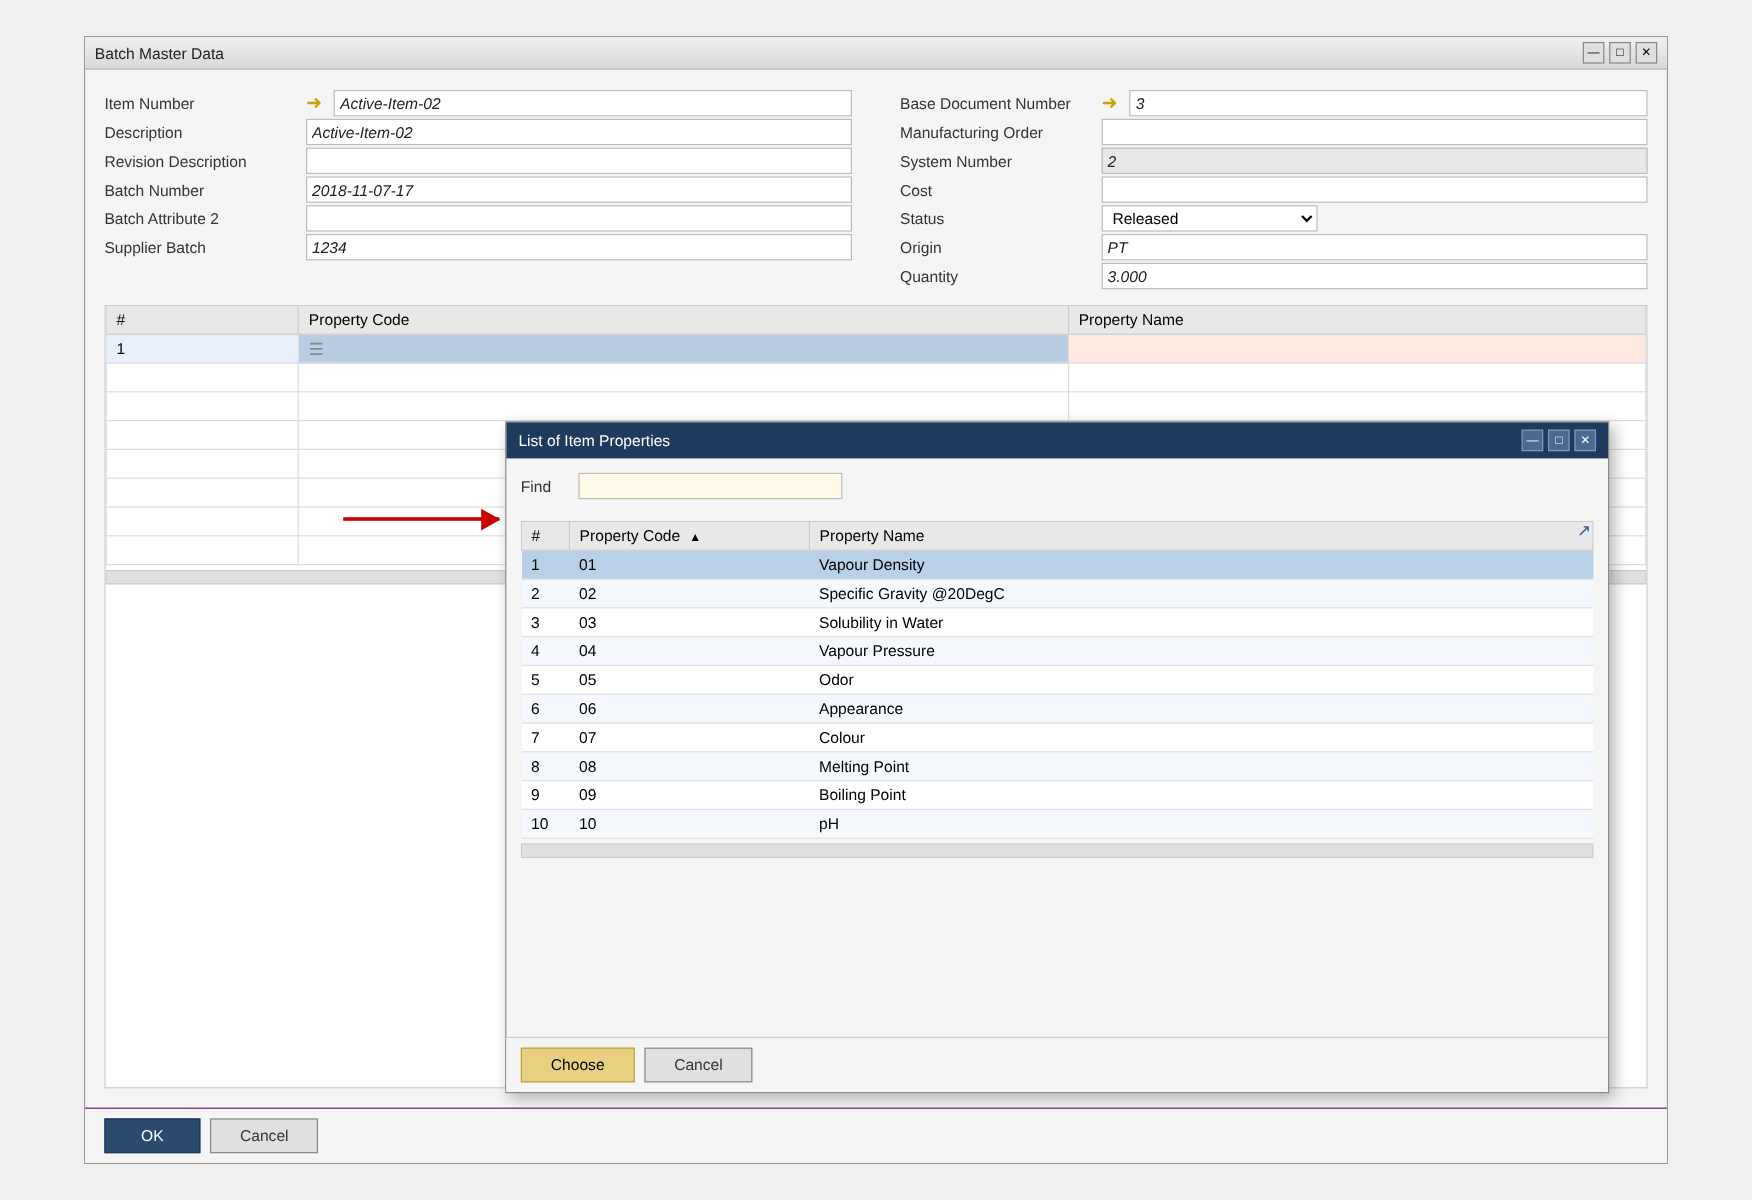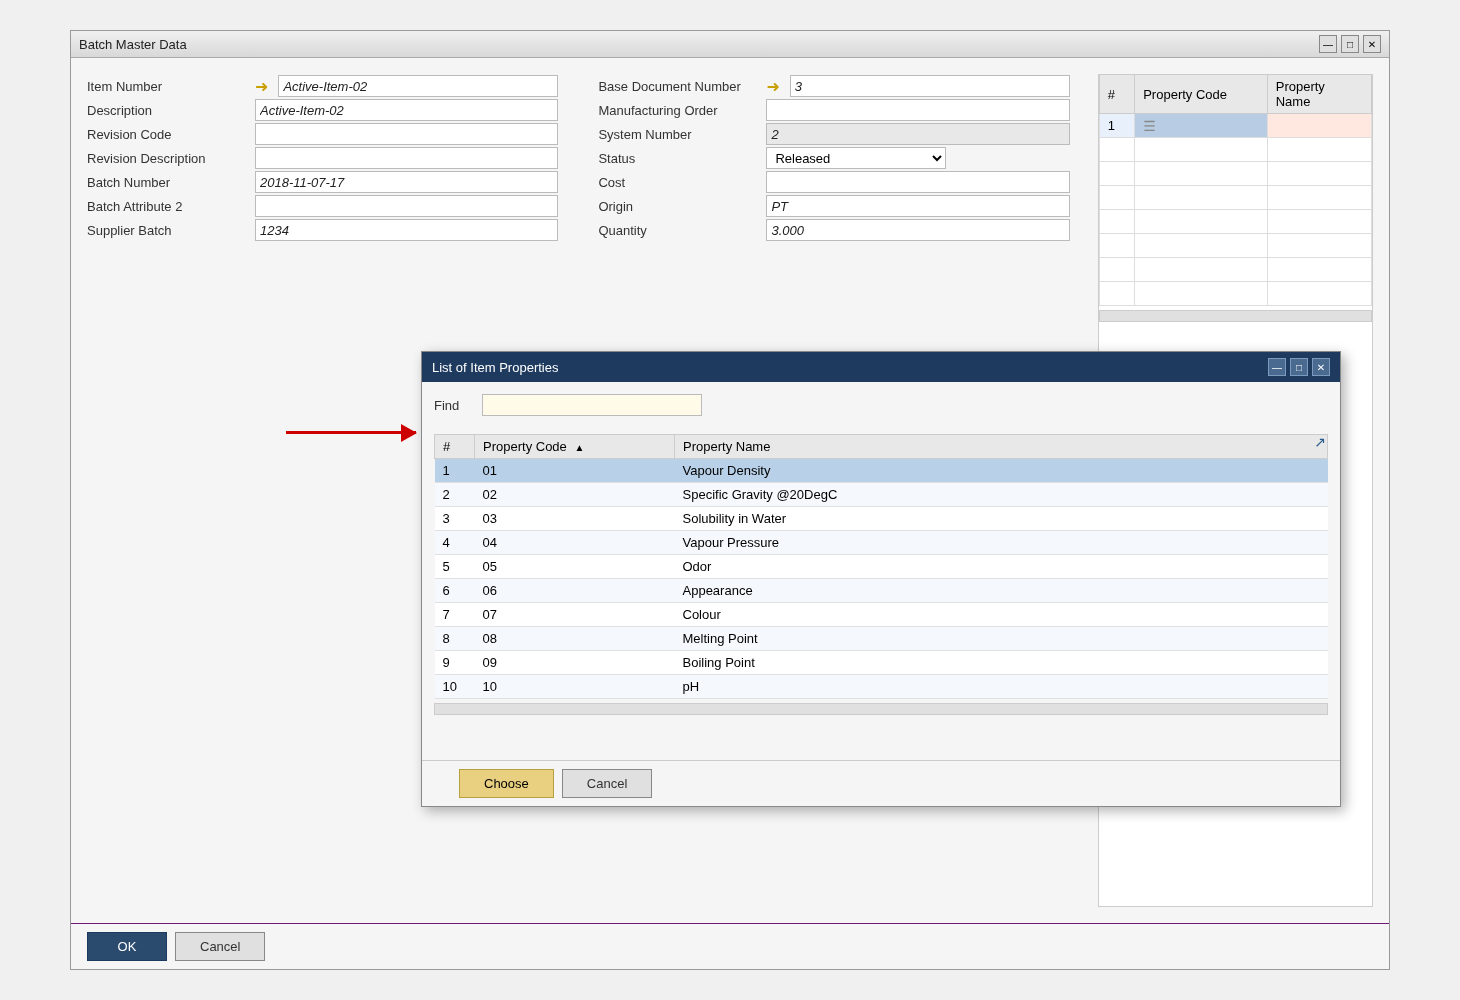--- a/index.html
+++ b/index.html
@@ -47,22 +47,22 @@
       display: flex;
       align-items: center;
       justify-content: center;
       font-size: 10px;
       cursor: pointer;
     }
     .window-content {
       flex: 1;
       padding: 16px;
       display: flex;
-      flex-direction: row;
-      gap: 28px;
+      flex-direction: column;
+      gap: 12px;
       overflow: hidden;
     }
     .form-section {
       display: grid;
       grid-template-columns: 1fr 1fr;
       gap: 4px 40px;
     }
     .form-row {
       display: flex;
       align-items: center;
@@ -186,21 +186,21 @@
     }
     .btn-light {
       background: #e0e0e0;
       color: #333;
     }
     .dialog {
       position: absolute;
       top: 320px;
       left: 350px;
       width: 920px;
-      height: 456px;
+      height: 560px;
       background: #f5f5f5;
       border: 1px solid #888;
       display: flex;
       flex-direction: column;
       box-shadow: 4px 4px 12px rgba(0,0,0,0.3);
       z-index: 20;
     }
     .dialog-title-bar {
       background: #1e3a5f;
       padding: 6px 10px;
@@ -293,21 +293,20 @@
       gap: 8px;
       background: #f5f5f5;
       border-top: 1px solid #ccc;
     }
     .btn-choose {
       background: #e8d080;
       border: 1px solid #b8a040;
       padding: 6px 24px;
       cursor: pointer;
       font-size: 13px;
-      margin-left: 25px;
     }
     .scrollbar-horiz {
       height: 12px;
       background: #e0e0e0;
       border: 1px solid #ccc;
       margin-top: 4px;
     }
     .red-arrow {
       position: absolute;
       top: 400px;
@@ -354,24 +353,20 @@
         <div class="form-row">
           <span class="form-label">Item Number</span>
           <span class="form-arrow">➜</span>
           <input class="form-input" style="width: 280px;" value="Active-Item-02" readonly="">
         </div>
         <div class="form-row">
           <span class="form-label">Description</span>
           <input class="form-input" style="width: 300px;" value="Active-Item-02">
         </div>
         <div class="form-row">
-          <span class="form-label">Revision Code</span>
-          <input class="form-input" style="width: 220px;" value="">
-        </div>
-        <div class="form-row">
           <span class="form-label">Revision Description</span>
           <input class="form-input" style="width: 300px;" value="">
         </div>
         <div class="form-row">
           <span class="form-label">Batch Number</span>
           <input class="form-input" style="width: 300px;" value="2018-11-07-17">
         </div>
         <div class="form-row">
           <span class="form-label">Batch Attribute 2</span>
           <input class="form-input" style="width: 300px;" value="">
@@ -388,30 +383,30 @@
           <span class="form-arrow">➜</span>
           <input class="form-input" style="width: 180px;" value="3">
         </div>
         <div class="form-row">
           <span class="form-label">Manufacturing Order</span>
           <input class="form-input" style="width: 200px;" value="">
         </div>
         <div class="form-row">
           <span class="form-label">System Number</span>
           <input class="form-input readonly" style="width: 200px;" value="2" readonly="">
+        </div>
+        <div class="form-row">
+          <span class="form-label">Cost</span>
+          <input class="form-input" style="width: 200px;" value="">
         </div>
         <div class="form-row">
           <span class="form-label">Status</span>
           <select class="form-select">
             <option>Released</option>
           </select>
-        </div>
-        <div class="form-row">
-          <span class="form-label">Cost</span>
-          <input class="form-input" style="width: 200px;" value="">
         </div>
         <div class="form-row">
           <span class="form-label">Origin</span>
           <input class="form-input" style="width: 200px;" value="PT">
         </div>
         <div class="form-row">
           <span class="form-label">Quantity</span>
           <input class="form-input" style="width: 200px;" value="3.000">
         </div>
       </div>

